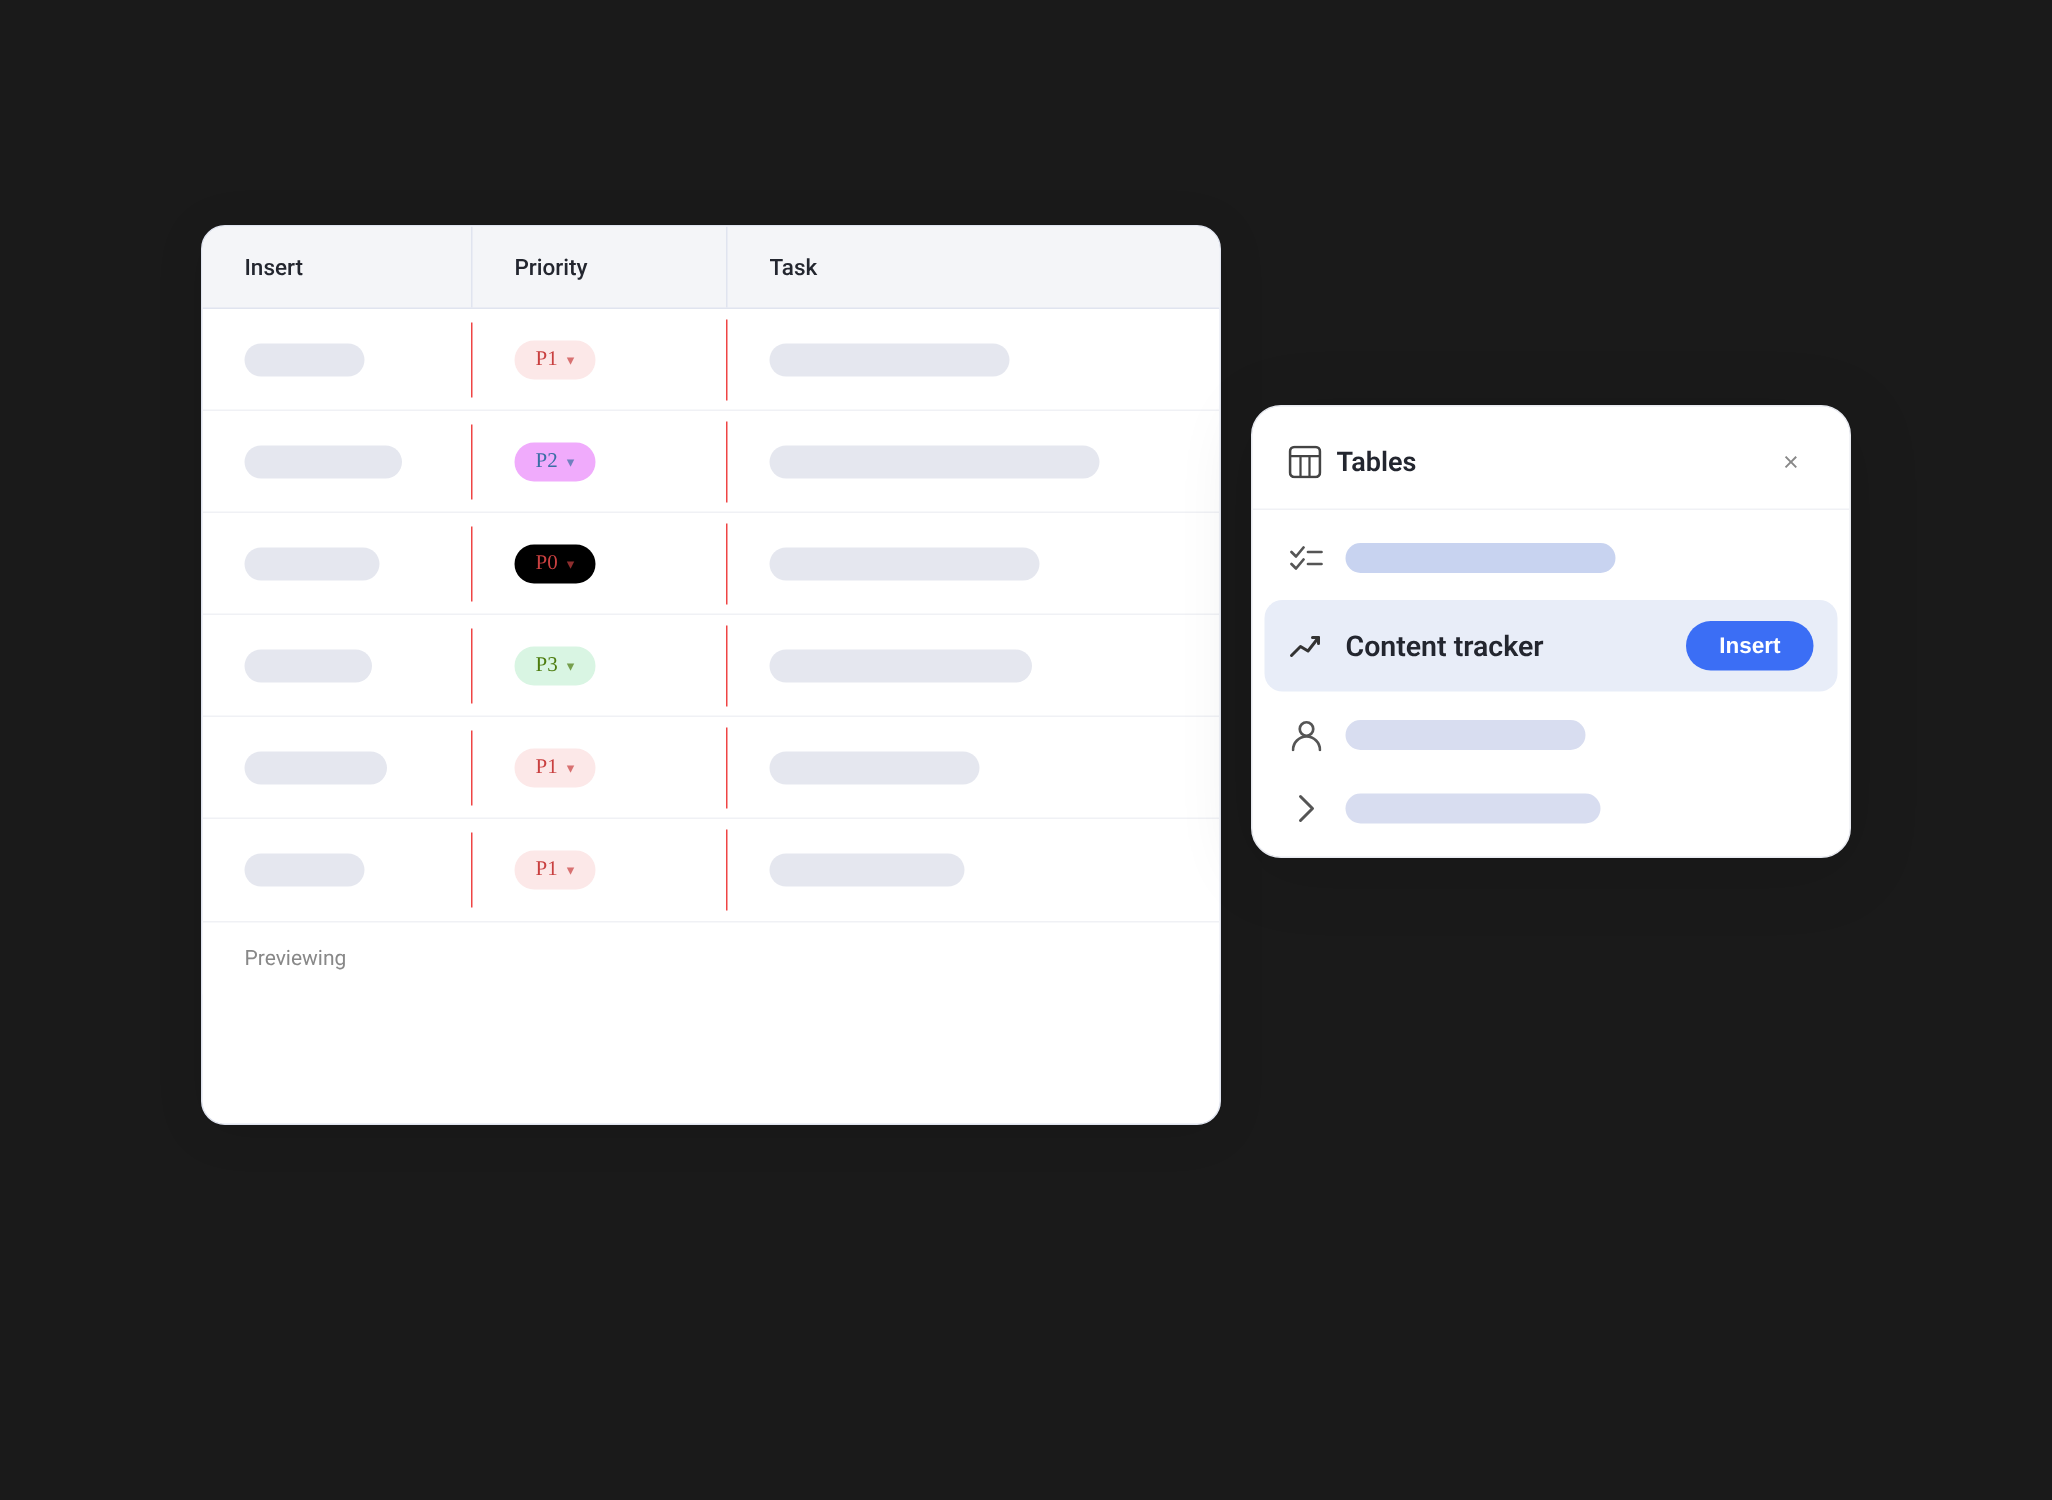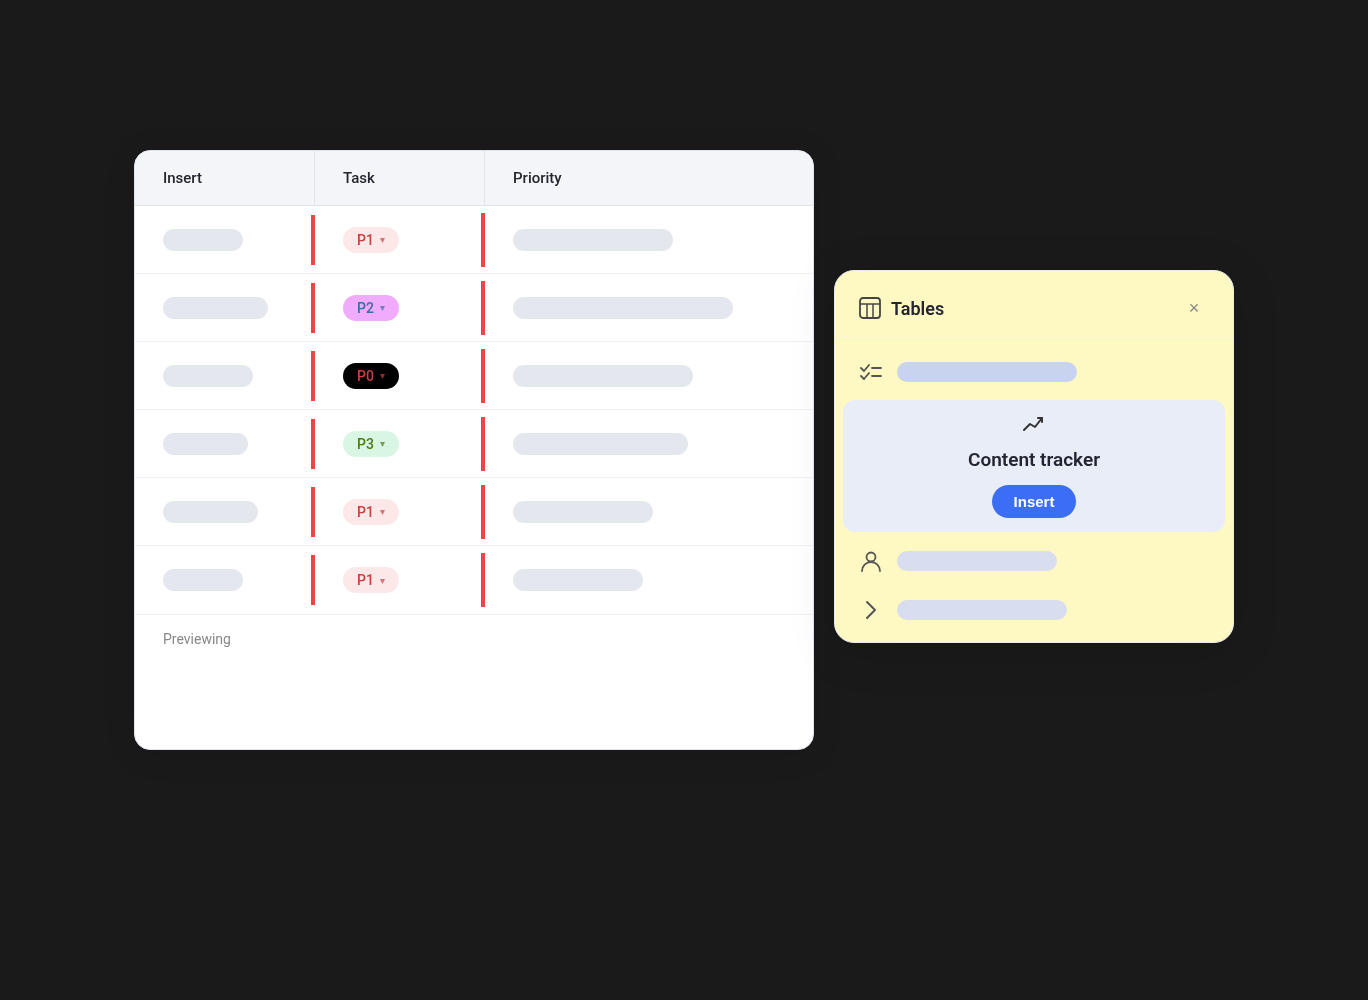--- a/index.html
+++ b/index.html
@@ -74,21 +74,22 @@
       border-bottom: none;
     }
 
     .table-cell {
       padding: 14px 28px;
       display: flex;
       align-items: center;
     }
 
     .table-cell:not(:last-child) {
-      border-right: 4px solid #ef4444;
+      border-right: 1px solid #ef4444;
+      font-family: Liberation Serif, serif;
     }
 
     .pill {
       height: 22px;
       border-radius: 100px;
       background: #e5e7ef;
       display: inline-block;
     }
 
     .priority-badge {
@@ -121,21 +122,21 @@
       color: #888;
       font-size: 14px;
     }
 
     
     .tables-popup {
       position: absolute;
       right: 0;
       top: 120px;
       width: 400px;
-      background: #fef9c3;
+      background: #ffffff;
       border-radius: 20px;
       box-shadow: 0 8px 48px rgba(0,0,0,0.13);
       overflow: hidden;
       border: 1px solid #e8eaf0;
     }
 
     .popup-header {
       display: flex;
       align-items: center;
       justify-content: space-between;
@@ -188,21 +189,20 @@
       gap: 14px;
       cursor: pointer;
       transition: background 0.15s;
     }
 
     .popup-item.highlighted {
       background: #e8edf8;
       margin: 4px 8px;
       border-radius: 12px;
       padding: 14px 16px;
-      flex-direction: column;
     }
 
     .popup-item-icon {
       font-size: 18px;
       color: #555;
       width: 24px;
       display: flex;
       align-items: center;
       justify-content: center;
       flex-shrink: 0;
@@ -239,22 +239,22 @@
     }
   </style>
 </head>
 <body>
 
 <div class="scene">
 
   <div class="table-panel">
     <div class="table-header">
       <div class="table-header-cell">Insert</div>
+      <div class="table-header-cell">Priority</div>
       <div class="table-header-cell">Task</div>
-      <div class="table-header-cell">Priority</div>
     </div>
 
     <div class="table-body">
 
       <div class="table-row">
         <div class="table-cell">
           <div class="pill" style="width:80px;"></div>
         </div>
         <div class="table-cell">
           <span class="priority-badge badge-p1">P1 <span class="chevron">▾</span></span>

